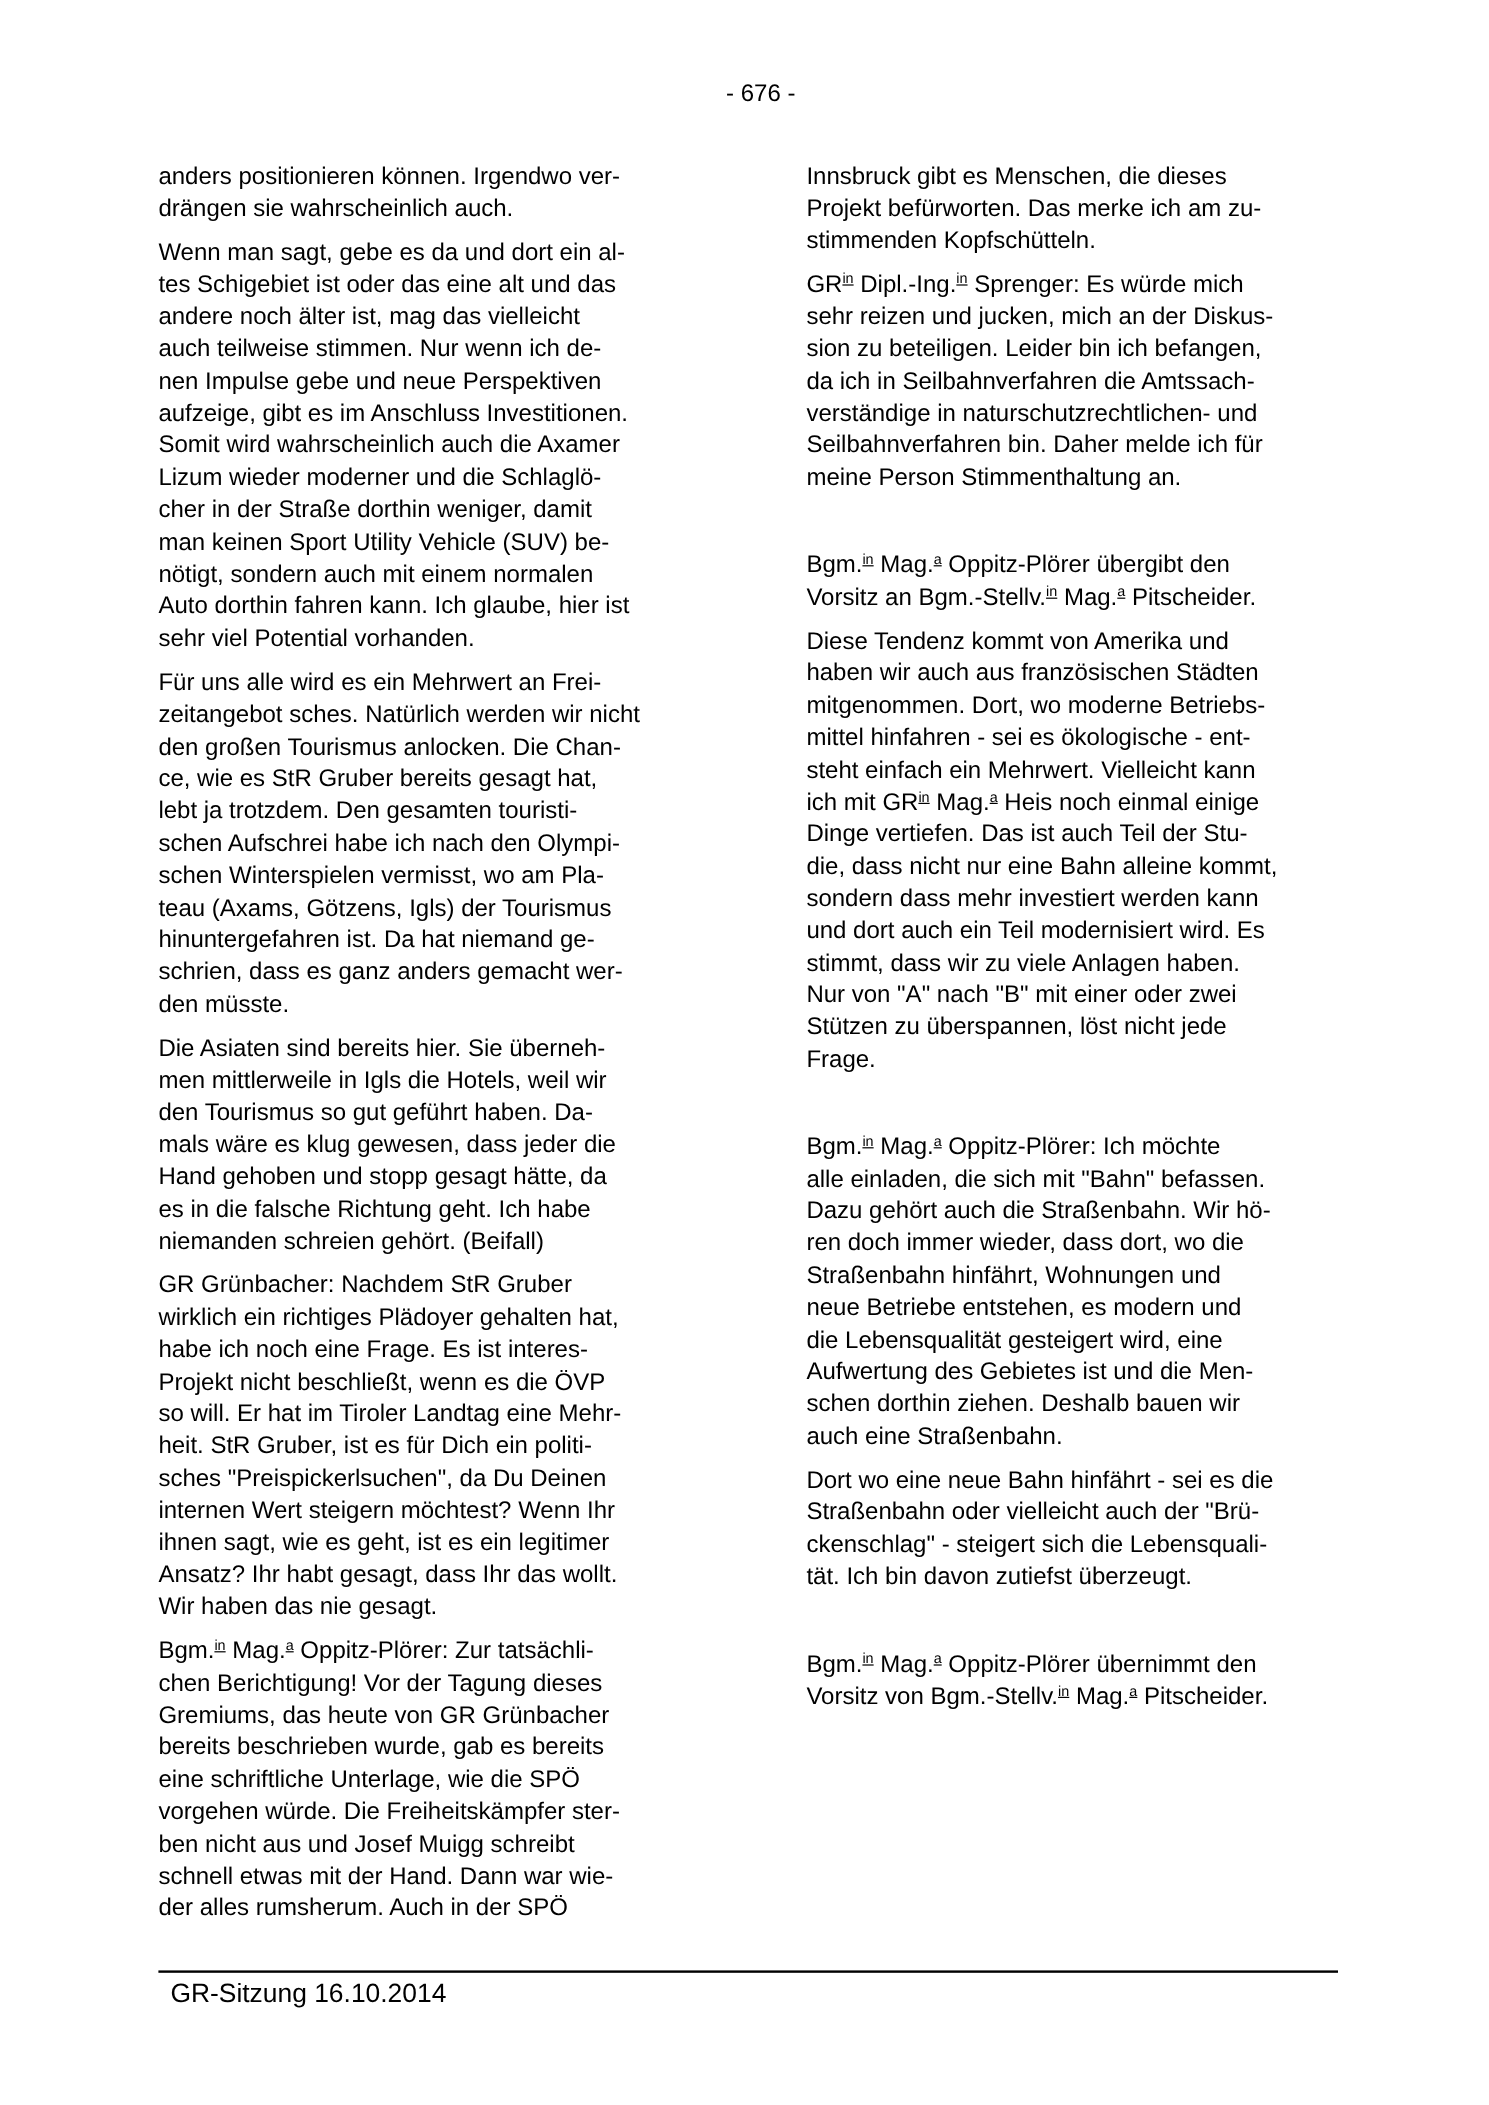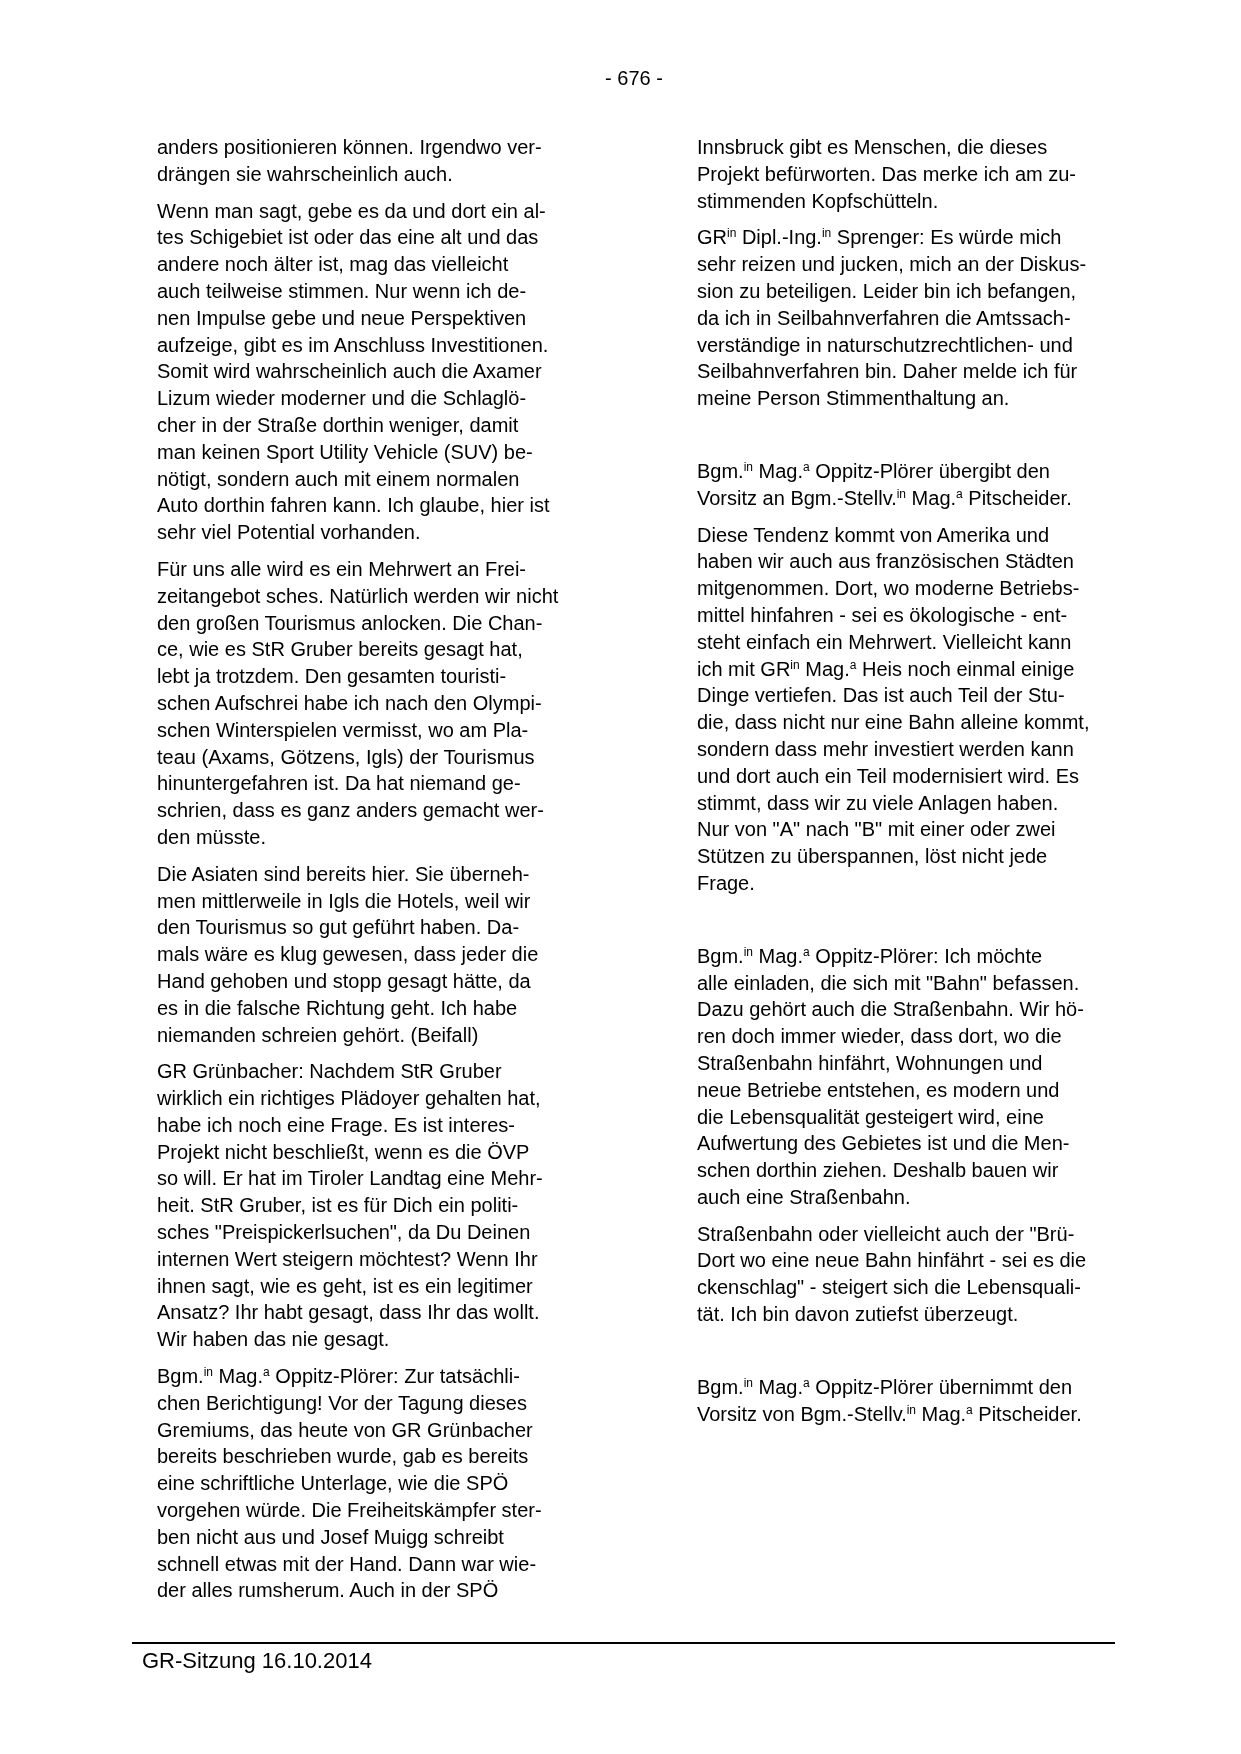--- a/index.html
+++ b/index.html
@@ -24,31 +24,31 @@
     transform: translateX(-50%);
     font-size: 20px;
     line-height: 24px;
     white-space: pre;
   }
   .col {
     position: absolute;
     top: 134px;
     font-size: 20px;
     line-height: 26.8px;
-    margin-left: 25px;
   }
   .col-left  { left: 132px; width: 486px; }
   .col-right { left: 672px; width: 455px; }
   .para { margin: 0 0 10px 0; }
   .para.gap-before { margin-top: 46px; }
   .tline { white-space: pre; }
   sup {
     font-size: 12px;
     line-height: 0;
     vertical-align: 7px;
+    text-decoration: underline;
   }
   .footer-rule {
     position: absolute;
     left: 132px;
     top: 1642px;
     width: 983px;
     height: 2px;
     background: #000000;
   }
   .footer-text {
@@ -173,22 +173,22 @@
         <div class="tline">Dazu gehört auch die Straßenbahn. Wir hö-</div>
         <div class="tline">ren doch immer wieder, dass dort, wo die</div>
         <div class="tline">Straßenbahn hinfährt, Wohnungen und</div>
         <div class="tline">neue Betriebe entstehen, es modern und</div>
         <div class="tline">die Lebensqualität gesteigert wird, eine</div>
         <div class="tline">Aufwertung des Gebietes ist und die Men-</div>
         <div class="tline">schen dorthin ziehen. Deshalb bauen wir</div>
         <div class="tline">auch eine Straßenbahn.</div>
       </div>
       <div class="para">
+        <div class="tline">Dort wo eine neue Bahn hinfährt - sei es die</div>
         <div class="tline">Straßenbahn oder vielleicht auch der "Brü-</div>
-        <div class="tline">Dort wo eine neue Bahn hinfährt - sei es die</div>
         <div class="tline">ckenschlag" - steigert sich die Lebensquali-</div>
         <div class="tline">tät. Ich bin davon zutiefst überzeugt.</div>
       </div>
       <div class="para gap-before">
         <div class="tline">Bgm.<sup>in</sup> Mag.<sup>a</sup> Oppitz-Plörer übernimmt den</div>
         <div class="tline">Vorsitz von Bgm.-Stellv.<sup>in</sup> Mag.<sup>a</sup> Pitscheider.</div>
       </div>
     </div>
   <div class="footer-rule"></div>
   <div class="footer-text">GR-Sitzung 16.10.2014</div>

